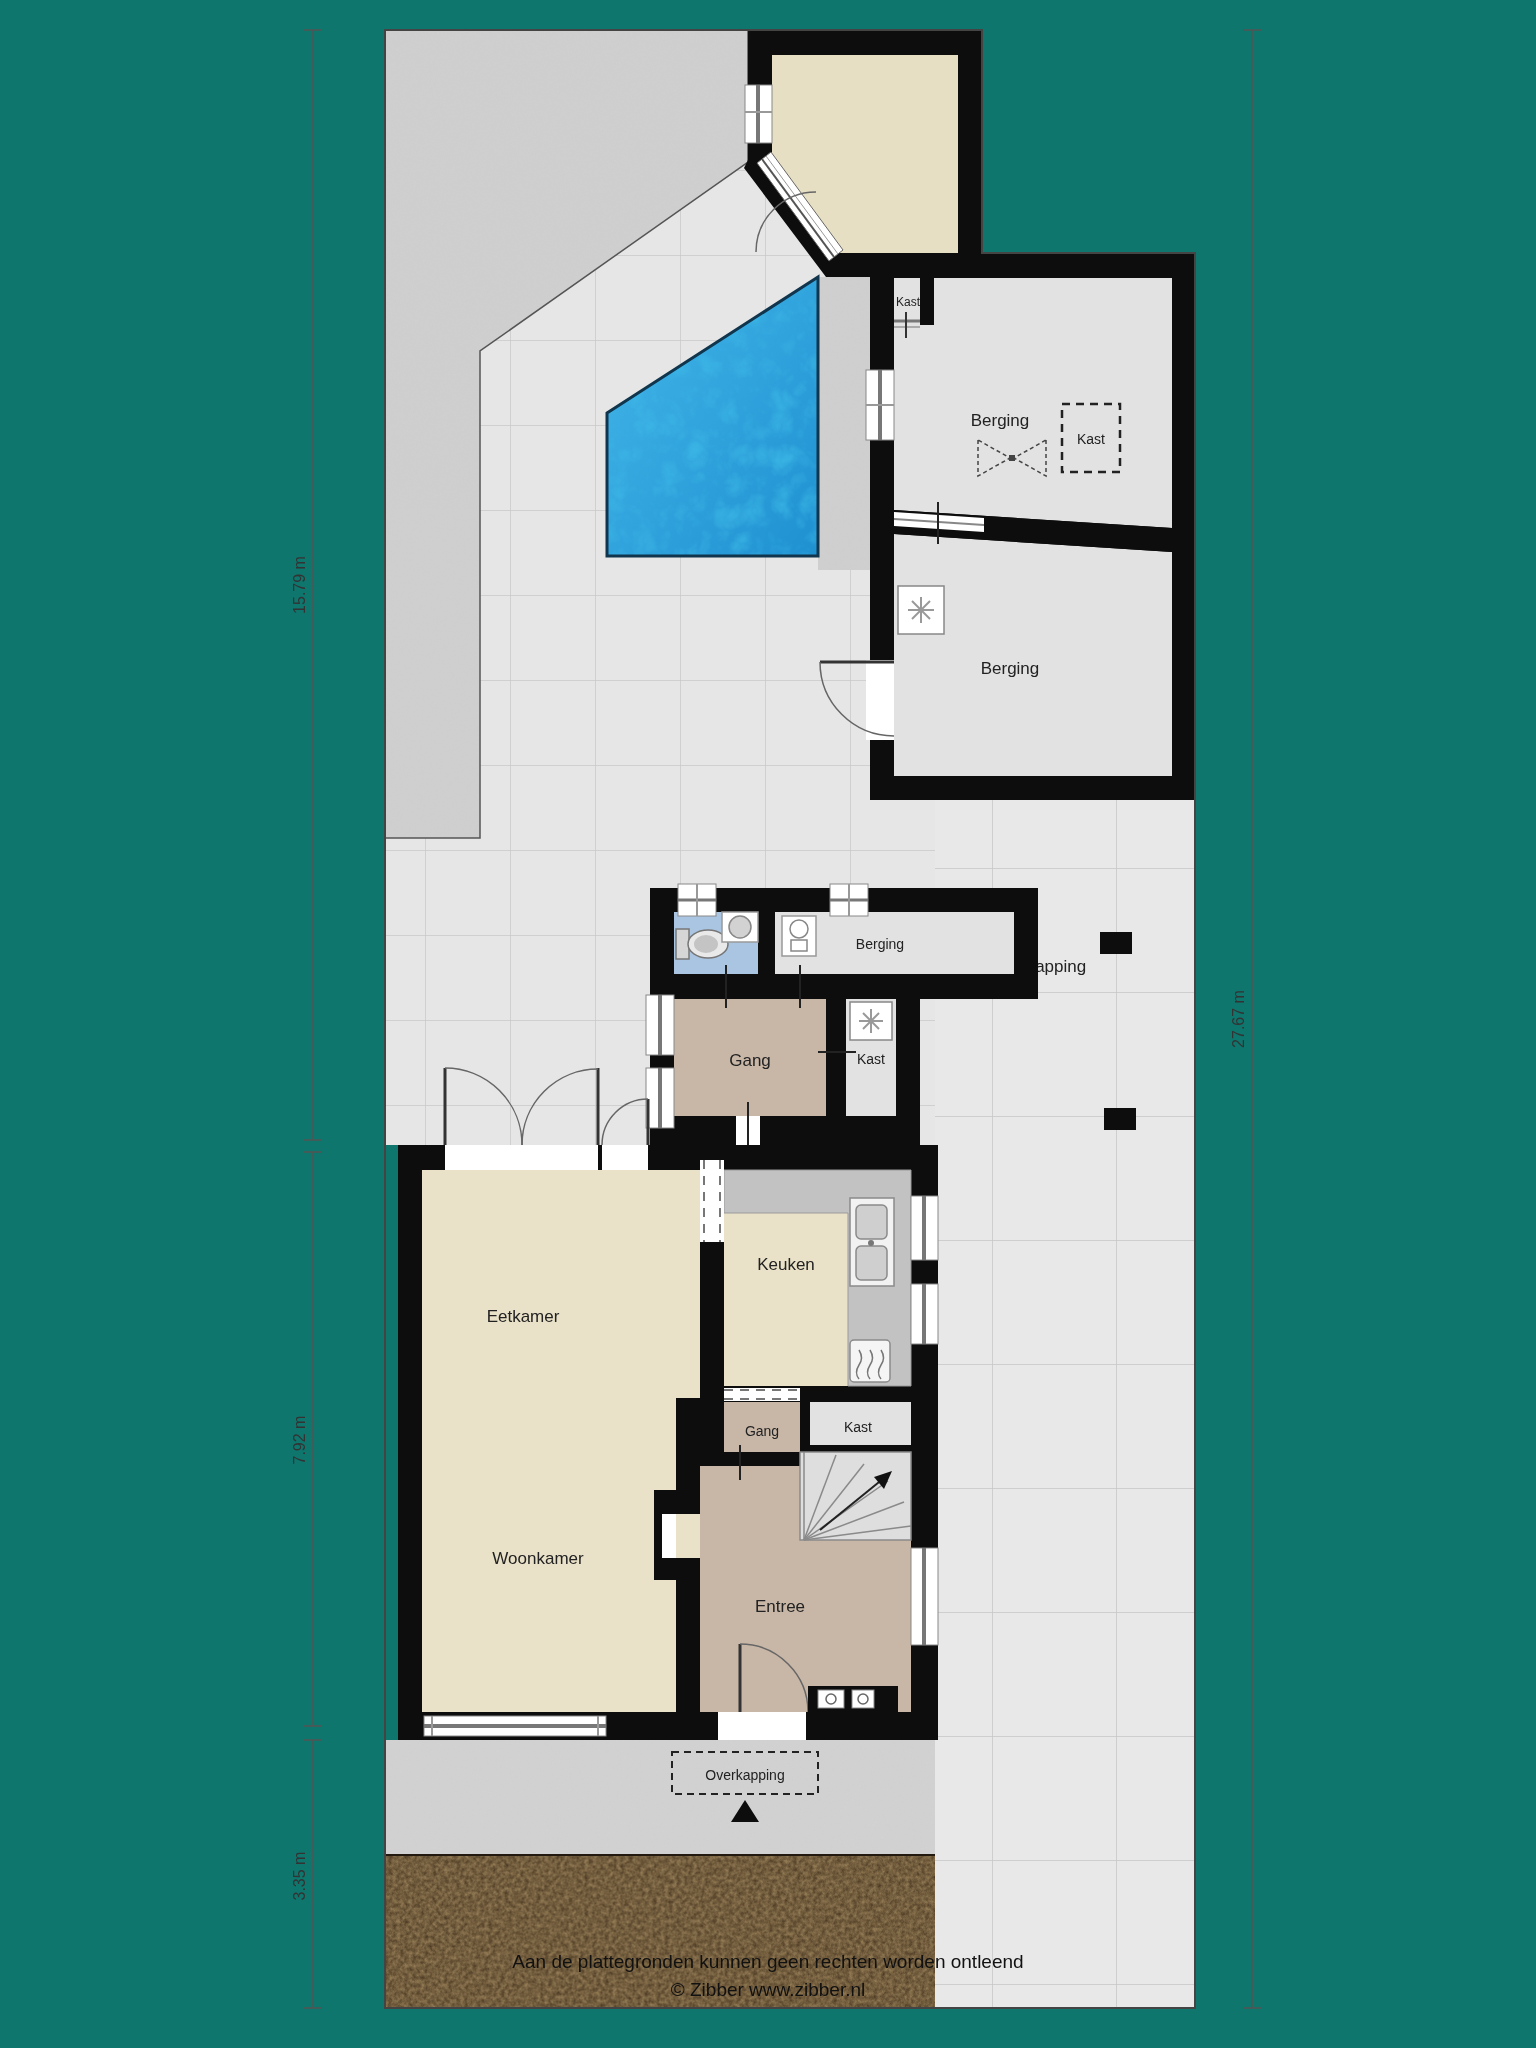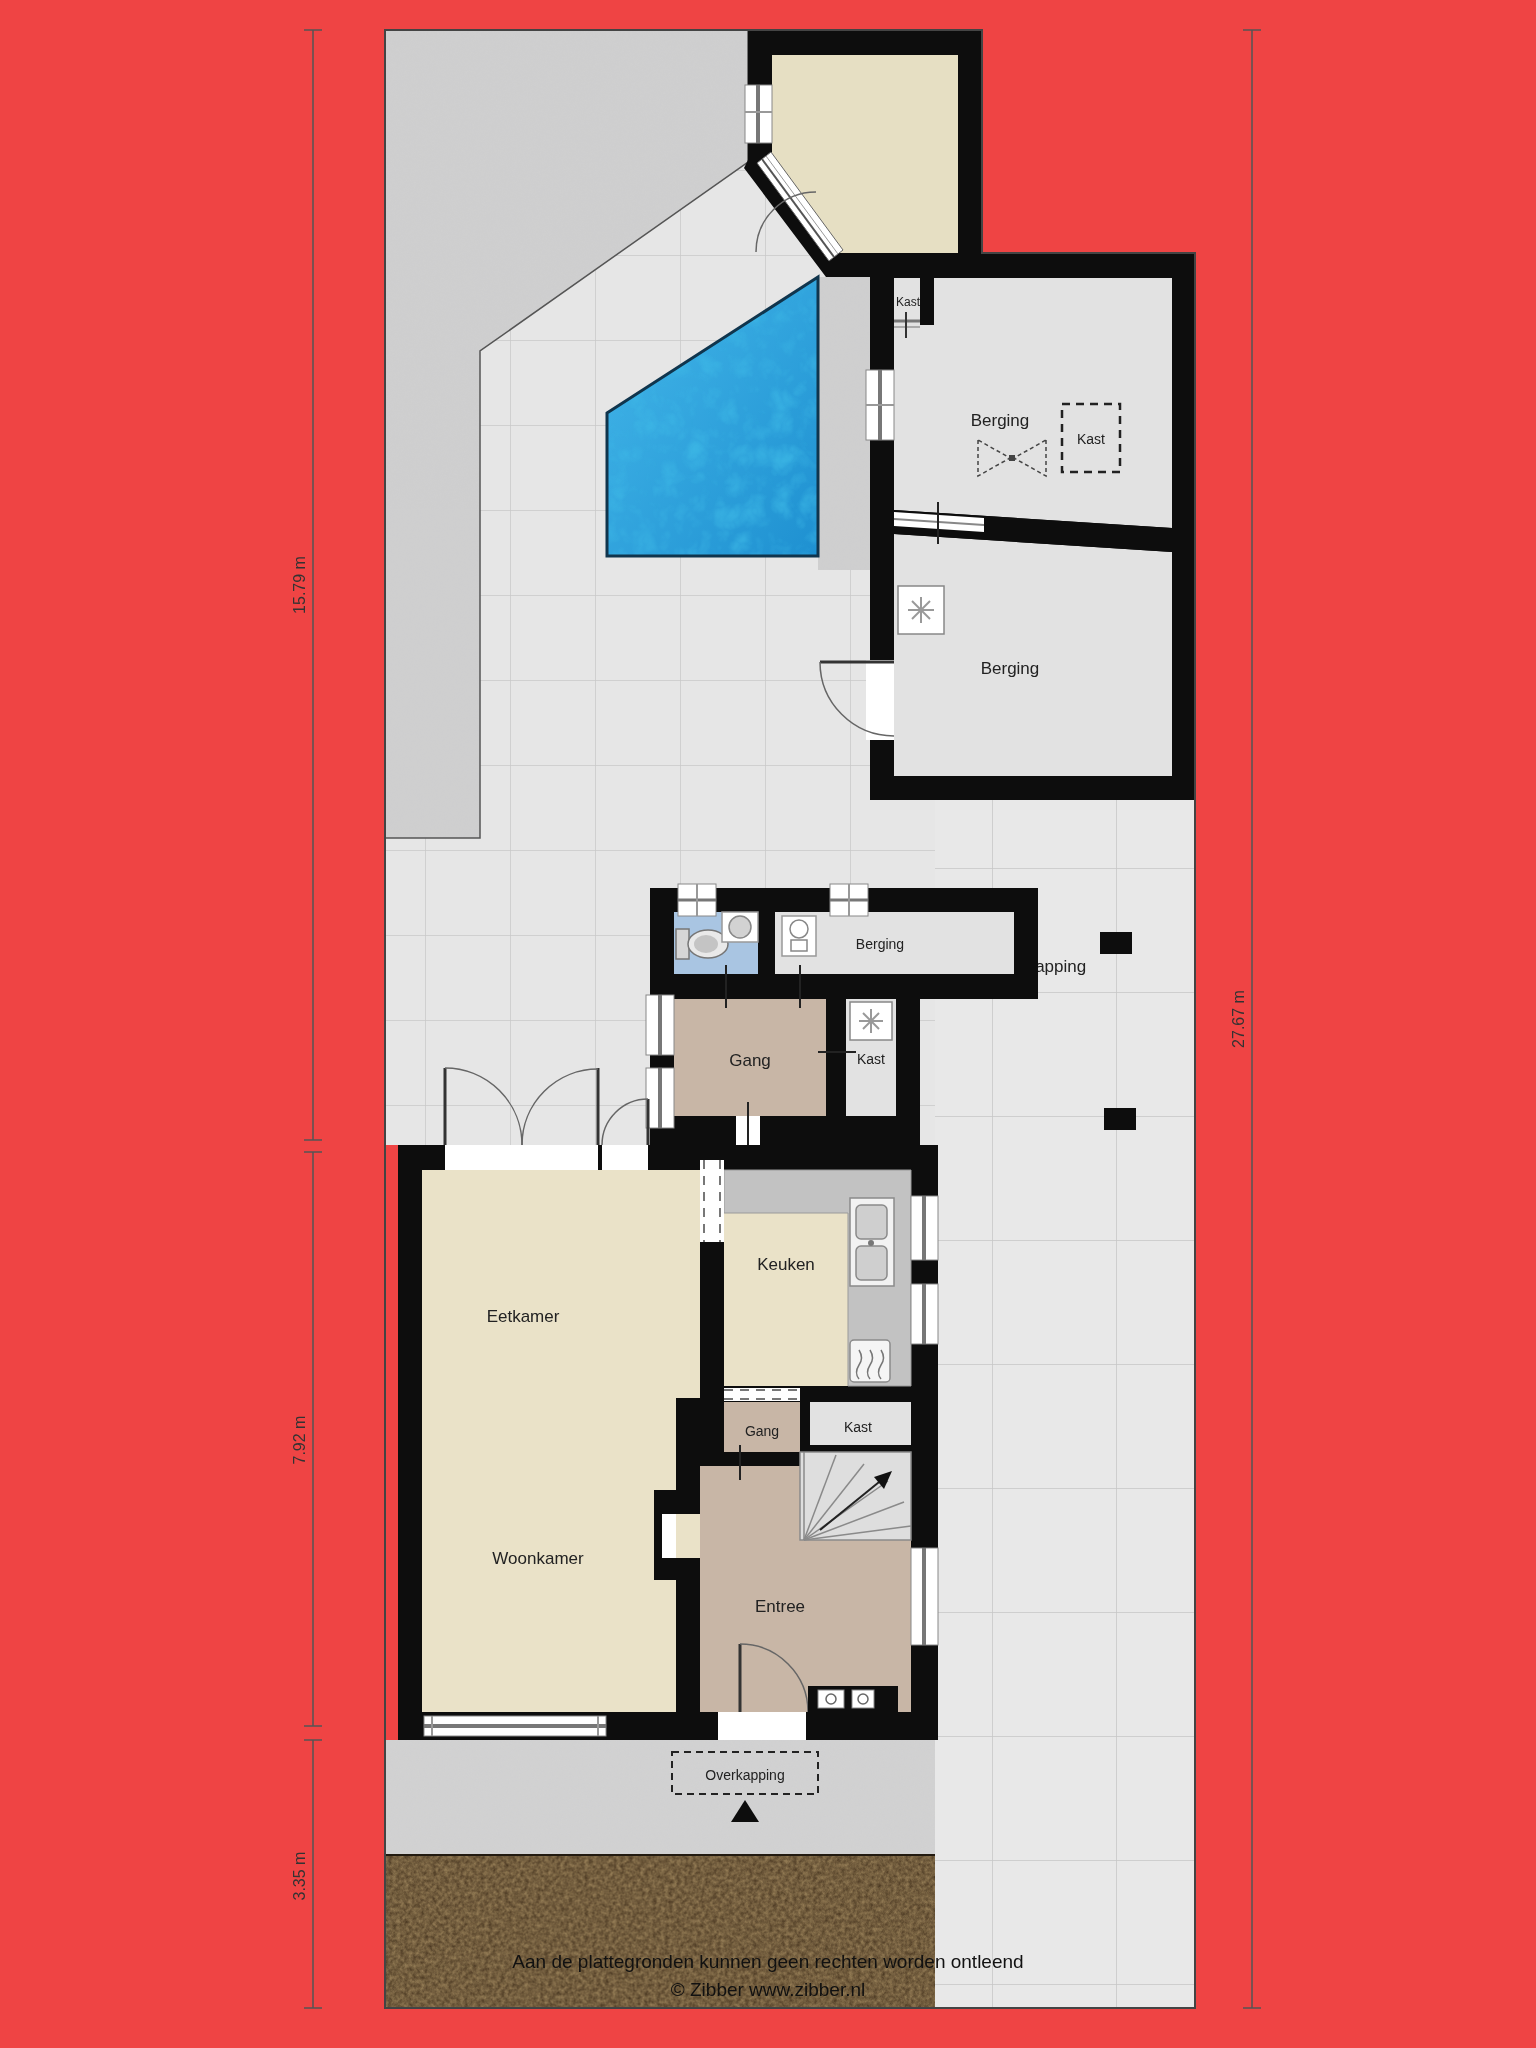--- a/index.html
+++ b/index.html
@@ -1,16 +1,16 @@
 <!DOCTYPE html>
 <html><head>
 <meta charset="utf-8">
 <style>
   html,body{margin:0;padding:0;background:#ffffff;}
-  .canvas{width:1536px;height:2048px;position:relative;margin:0 auto;background:#ef4444;overflow:hidden;}
+  .canvas{width:1536px;height:2048px;position:relative;margin:0 auto;background:#0f766e;overflow:hidden;}
   svg{display:block;}
   text{font-family:"Liberation Sans", sans-serif;fill:#222;}
   .room-label{font-size:17px;}
   .room-label-sm{font-size:14px;}
   .room-label-xs{font-size:12px;}
   .dim-label{font-size:16px;fill:#333;}
   .footer-text{font-size:19px;fill:#111;}
 </style>
 </head>
 <body>

